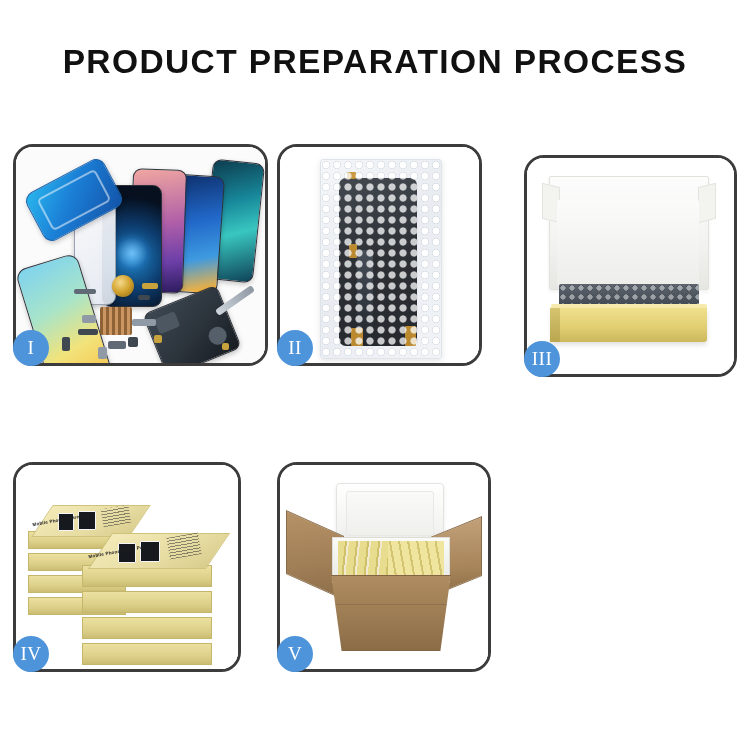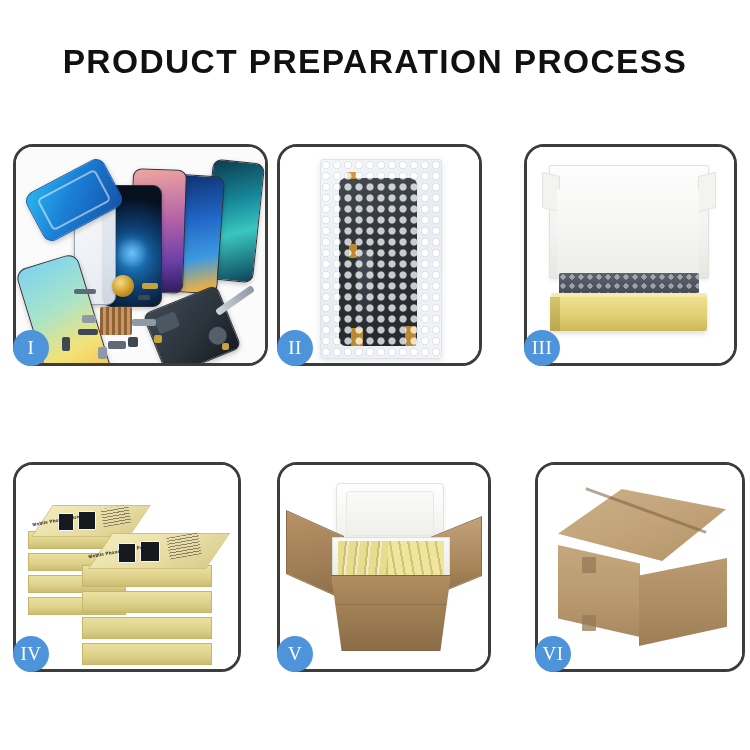--- a/index.html
+++ b/index.html
@@ -45,21 +45,21 @@
   }
   .panel .clip{
     position:absolute;inset:0;
     border-radius:17px;
     overflow:hidden;
     background:#fdfdfd;
   }
   
   .p1{left:13px;top:7px;width:255px;height:222px;}
   .p2{left:277px;top:7px;width:205px;height:222px;}
-  .p3{left:524px;top:7px;width:213px;height:222px;}
+  .p3{left:524px;top:18px;width:213px;height:222px;}
   
   .p4{left:13px;top:325px;width:228px;height:210px;}
   .p5{left:277px;top:325px;width:214px;height:210px;}
   .p6{left:535px;top:325px;width:210px;height:210px;}
 
   
   .badge{
     position:absolute;
     left:-3px;bottom:-3px;
     width:36px;height:36px;
@@ -456,28 +456,15 @@
           <div class="v-flapR"></div>
           <div class="v-inner"></div>
           <div class="v-items"></div>
           <div class="v-items2"></div>
           <div class="v-body"></div>
         </div>
       </div>
       <div class="badge">V</div>
     </div>
 
-    <div class="panel p6">
-      <div class="clip">
-        <div class="sceneVI">
-          <div class="c-top"></div>
-          <div class="c-seam"></div>
-          <div class="c-left"></div>
-          <div class="c-right"></div>
-          <div class="c-tape" style="left:44px;top:92px;width:14px;height:16px;"></div>
-          <div class="c-tape" style="left:44px;top:150px;width:14px;height:16px;"></div>
-        </div>
-      </div>
-      <div class="badge">VI</div>
-    </div>
 
   </div>
 </div>
 
 </body></html>

